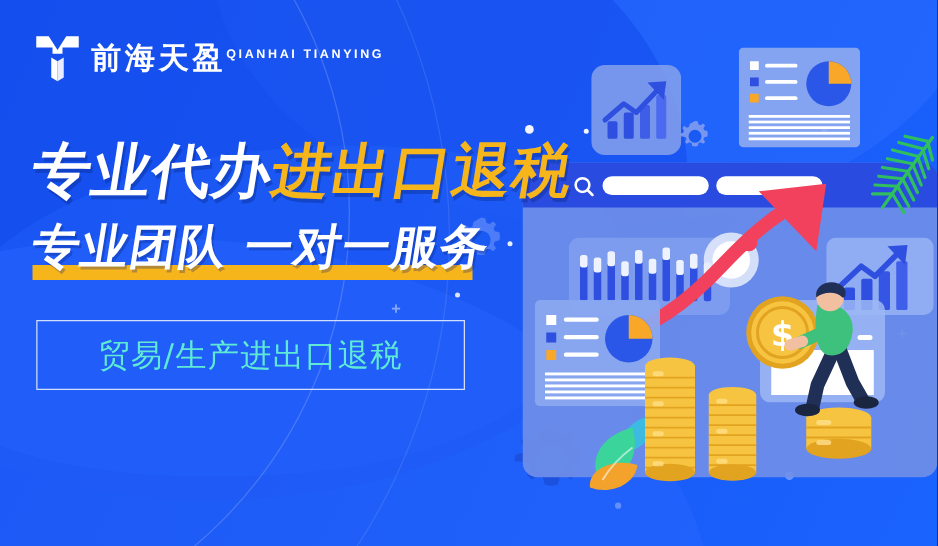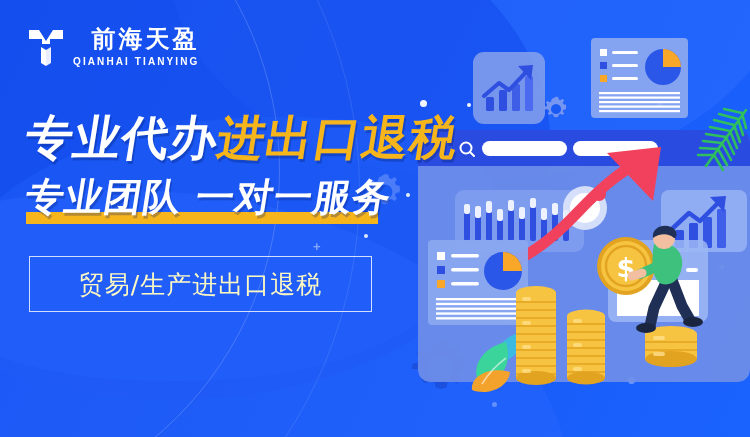--- a/index.html
+++ b/index.html
@@ -28,21 +28,21 @@
   .dot{position:absolute;border-radius:50%;background:#ffffff;}
   .plus{position:absolute;color:rgba(255,255,255,.45);font-size:13px;line-height:1;font-weight:700;}
 
   
   .gear{position:absolute;}
   .gear svg{display:block;}
 
   
   .logo{position:absolute;left:28px;top:27px;display:flex;align-items:center;gap:9px;}
   .logo-mark{width:36px;height:40px;flex:none;}
-  .logo-txt{display:flex;flex-direction:column;justify-content:center;align-items:flex-end;}
+  .logo-txt{display:flex;flex-direction:row;justify-content:center;}
   .logo-cn{color:#fff;font-size:24px;font-weight:700;letter-spacing:3px;line-height:1.05;
            font-family:"DejaVu Sans","Liberation Sans",sans-serif;}
   .logo-en{color:#fff;font-size:10px;font-weight:700;letter-spacing:2.1px;line-height:1.5;margin-top:2px;}
 
   
   .headline{position:absolute;left:26px;top:113px;}
   .h-line1{font-size:47px;font-weight:700;line-height:1.08;white-space:nowrap;
            font-family:"DejaVu Sans","Liberation Sans",sans-serif;
            transform:skewX(-9deg);}
   .h-white{color:#ffffff;letter-spacing:1px;text-shadow:2px 3px 0 rgba(3,30,110,.30);}
@@ -52,21 +52,21 @@
   .h-line2{position:relative;z-index:2;font-size:38px;font-weight:700;color:#ffffff;
            letter-spacing:1px;white-space:nowrap;transform:skewX(-9deg);
            font-family:"DejaVu Sans","Liberation Sans",sans-serif;
            text-shadow:2px 3px 0 rgba(3,30,110,.28);}
   .h-underline{position:absolute;z-index:1;left:0;bottom:-1px;width:352px;height:12px;background:#f7b51c;}
 
   
   .subbox{position:absolute;left:29px;top:256px;width:343px;height:56px;
           border:1.6px solid rgba(255,255,255,.80);
           display:flex;align-items:center;justify-content:center;}
-  .subbox-txt{color:#fef9c3;font-size:25px;font-weight:400;letter-spacing:1px;white-space:nowrap;
+  .subbox-txt{color:#5eead4;font-size:25px;font-weight:400;letter-spacing:1px;white-space:nowrap;
               font-family:"DejaVu Sans","Liberation Sans",sans-serif;}
 
   
   .ill{position:absolute;}
 </style>
 </head>
 <body>
 
 <div class="banner">
 

